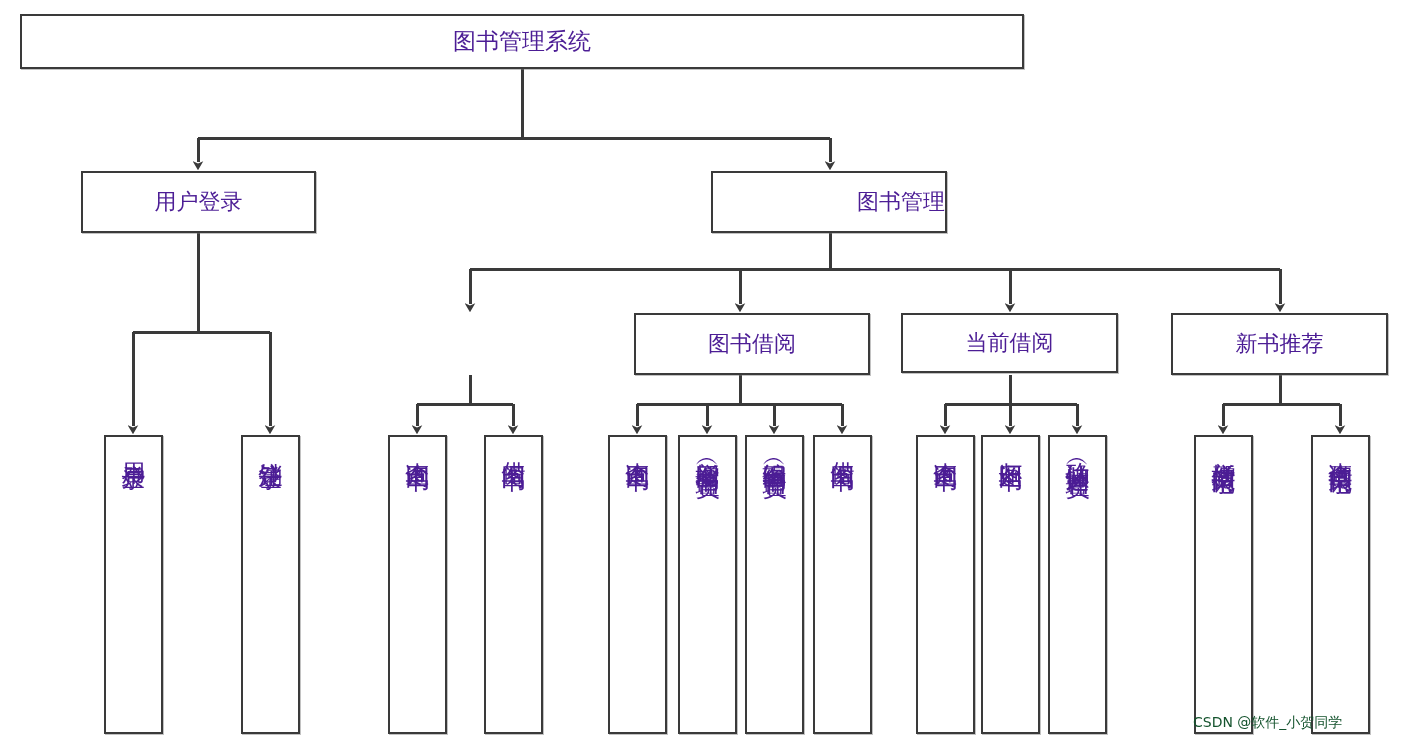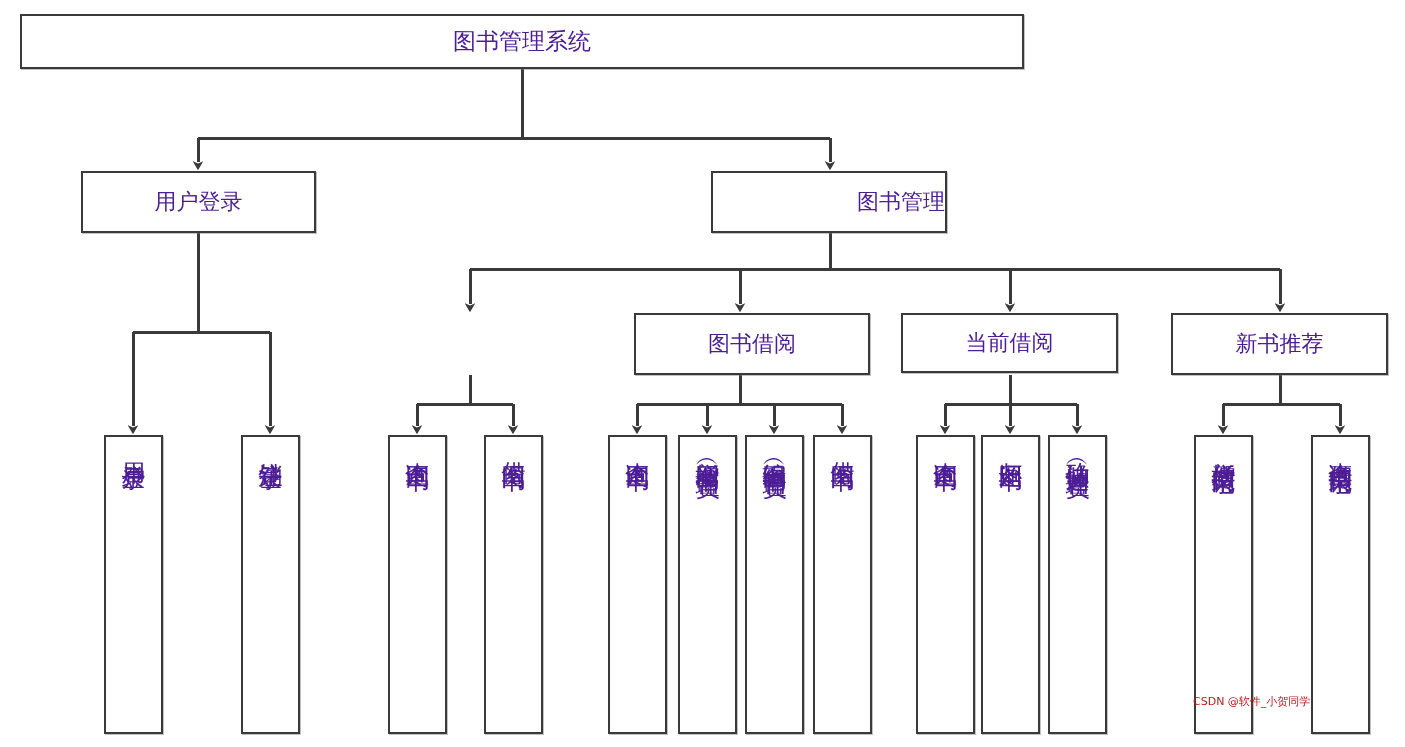--- a/index.html
+++ b/index.html
@@ -56,23 +56,23 @@
     font-size: 24px;
     letter-spacing: 2px;
     line-height: 1;
   }
   .node.root .node-label {
     font-size: 23px;
   }
   #watermark {
     position: absolute;
     left: 1193px;
-    top: 694px;
-    font-size: 11px;
-    color: #b91c1c;
+    top: 714px;
+    font-size: 14px;
+    color: #14532d;
     white-space: nowrap;
     z-index: 5;
     pointer-events: none;
   }
 </style>
 </head>
 <body>
 
 <div id="diagram-root">
 

